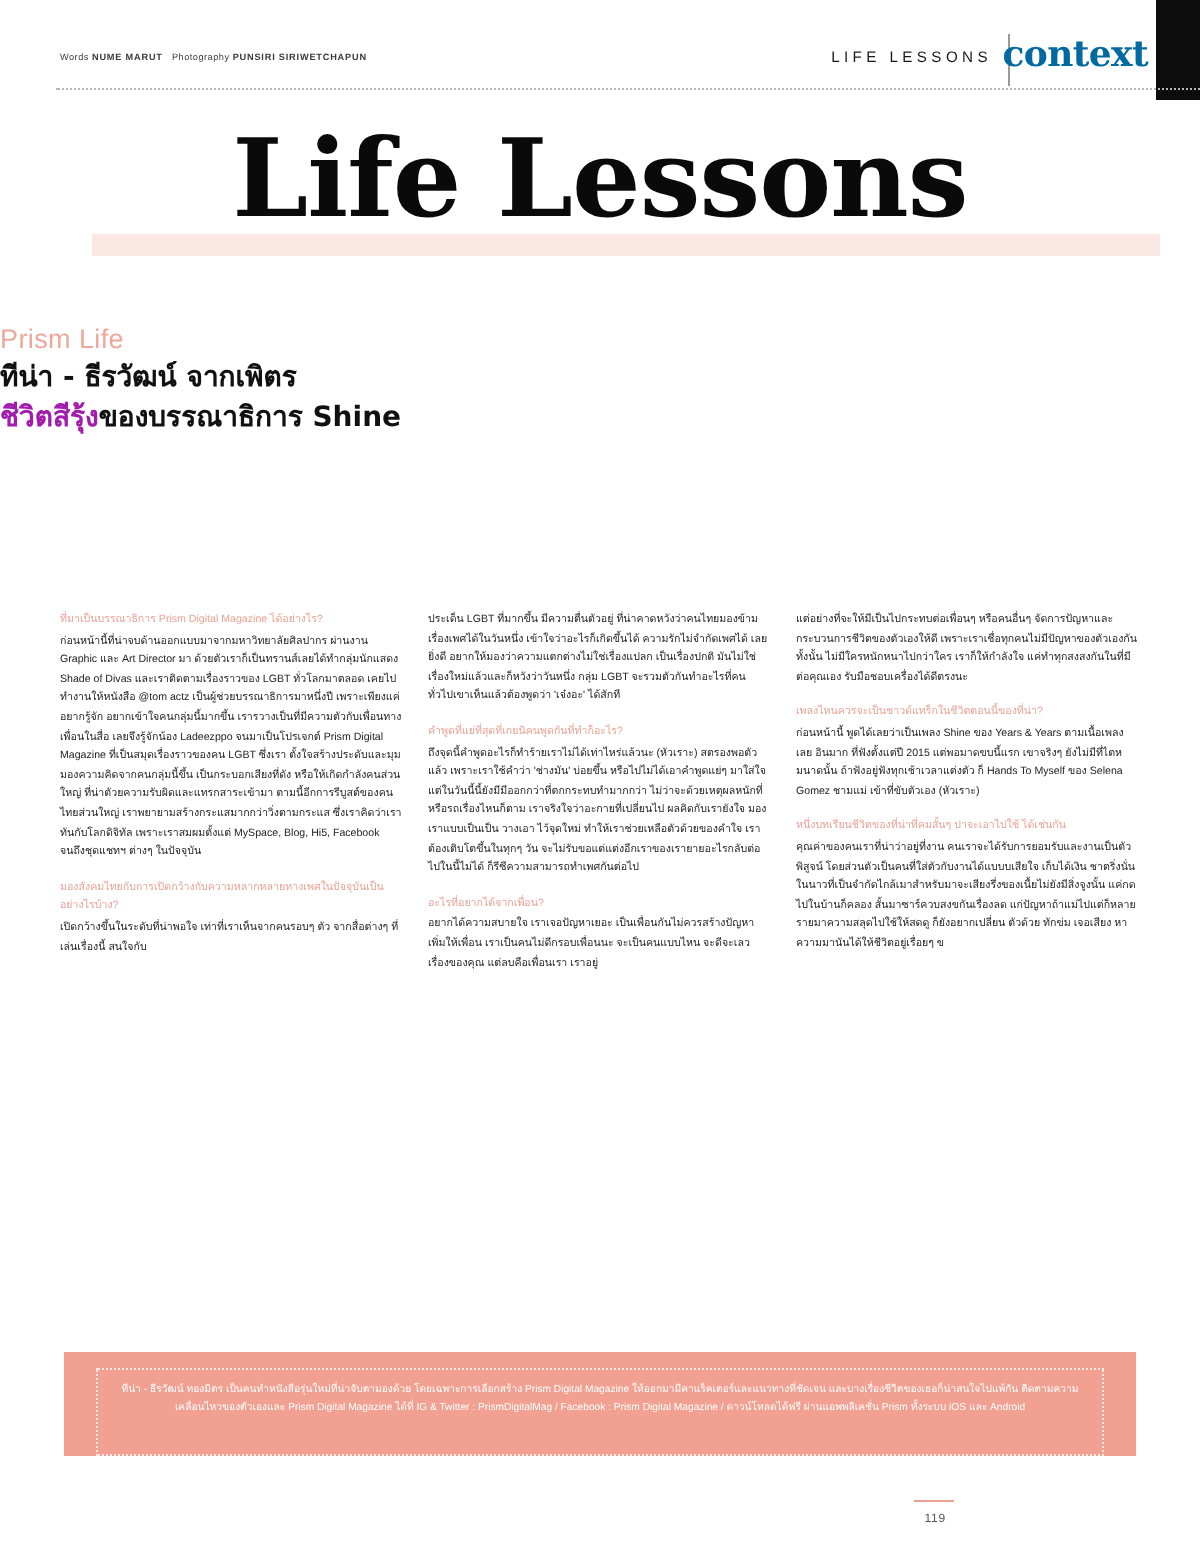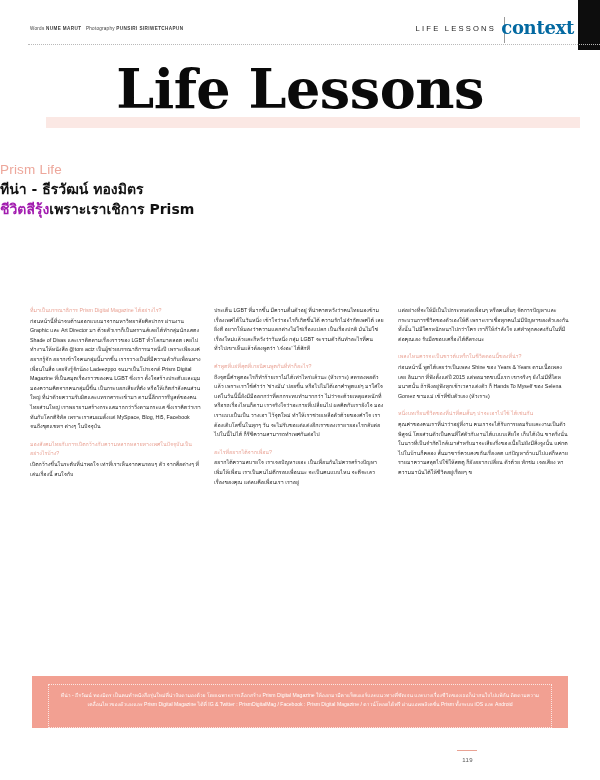--- a/index.html
+++ b/index.html
@@ -253,23 +253,23 @@
     <div class="dotted-rule"></div>
   </div>
 
   <div class="pink-band"></div>
   <div class="title-wrap">
     <h1 class="main-title">Life Lessons</h1>
   </div>
 
   <div class="deck">
     <span class="deck-en">Prism Life</span>
-    <span class="deck-name">ทีน่า - ธีรวัฒน์ ทองมิตร</span>
+    <span class="deck-name">ทีน่า - ธีรวัฒน์ จากเพิตร</span>
     <span class="deck-line3">
-      <span class="accent">ชีวิตสีรุ้ง</span><span class="dark">เพราะเราเชิการ Prism</span>
+      <span class="accent">ชีวิตสีรุ้ง</span><span class="dark">ของบรรณาธิการ Shine</span>
     </span>
   </div>
 
   <div class="columns">
 
     <div class="col">
       <p class="q">ที่มาเป็นบรรณาธิการ Prism Digital Magazine ได้อย่างไร?</p>
       <p class="p">ก่อนหน้านี้ที่น่าจบด้านออกแบบมาจากมหาวิทยาลัยศิลปากร ผ่านงาน Graphic และ Art Director มา ด้วยตัวเราก็เป็นทรานส์เลยได้ทำกลุ่มนักแสดง Shade of Divas และเราติดตามเรื่องราวของ LGBT ทั่วโลกมาตลอด เคยไปทำงานให้หนังสือ @tom actz เป็นผู้ช่วยบรรณาธิการมาหนึ่งปี เพราะเพียงแค่อยากรู้จัก อยากเข้าใจคนกลุ่มนี้มากขึ้น เรารวางเป็นที่มีความตัวกับเพื่อนทางเพื่อนในสื่อ เลยจึงรู้จักน้อง Ladeezppo จนมาเป็นโปรเจกต์ Prism Digital Magazine ที่เป็นสมุดเรื่องราวของคน LGBT ซึ่งเรา ตั้งใจสร้างประดับและมุมมองความคิดจากคนกลุ่มนี้ขึ้น เป็นกระบอกเสียงที่ดัง หรือให้เกิดกำลังคนส่วนใหญ่ ที่น่าตัวยความรับผิดและแทรกสาระเข้ามา ตามนี้อีกการรีบูสต์ของคนไทยส่วนใหญ่ เราพยายามสร้างกระแสมากกว่าวิ่งตามกระแส ซึ่งเราคิดว่าเราทันกับโลกดิจิทัล เพราะเราสมผมตั้งแต่ MySpace, Blog, Hi5, Facebook จนถึงชุดแชทฯ ต่างๆ ในปัจจุบัน</p>
       <p class="q">มองสังคมไทยกับการเปิดกว้างกับความหลากหลายทางเพศในปัจจุบันเป็นอย่างไรบ้าง?</p>
       <p class="p">เปิดกว้างขึ้นในระดับที่น่าพอใจ เท่าที่เราเห็นจากคนรอบๆ ตัว จากสื่อต่างๆ ที่เล่นเรื่องนี้ สนใจกับ</p>

